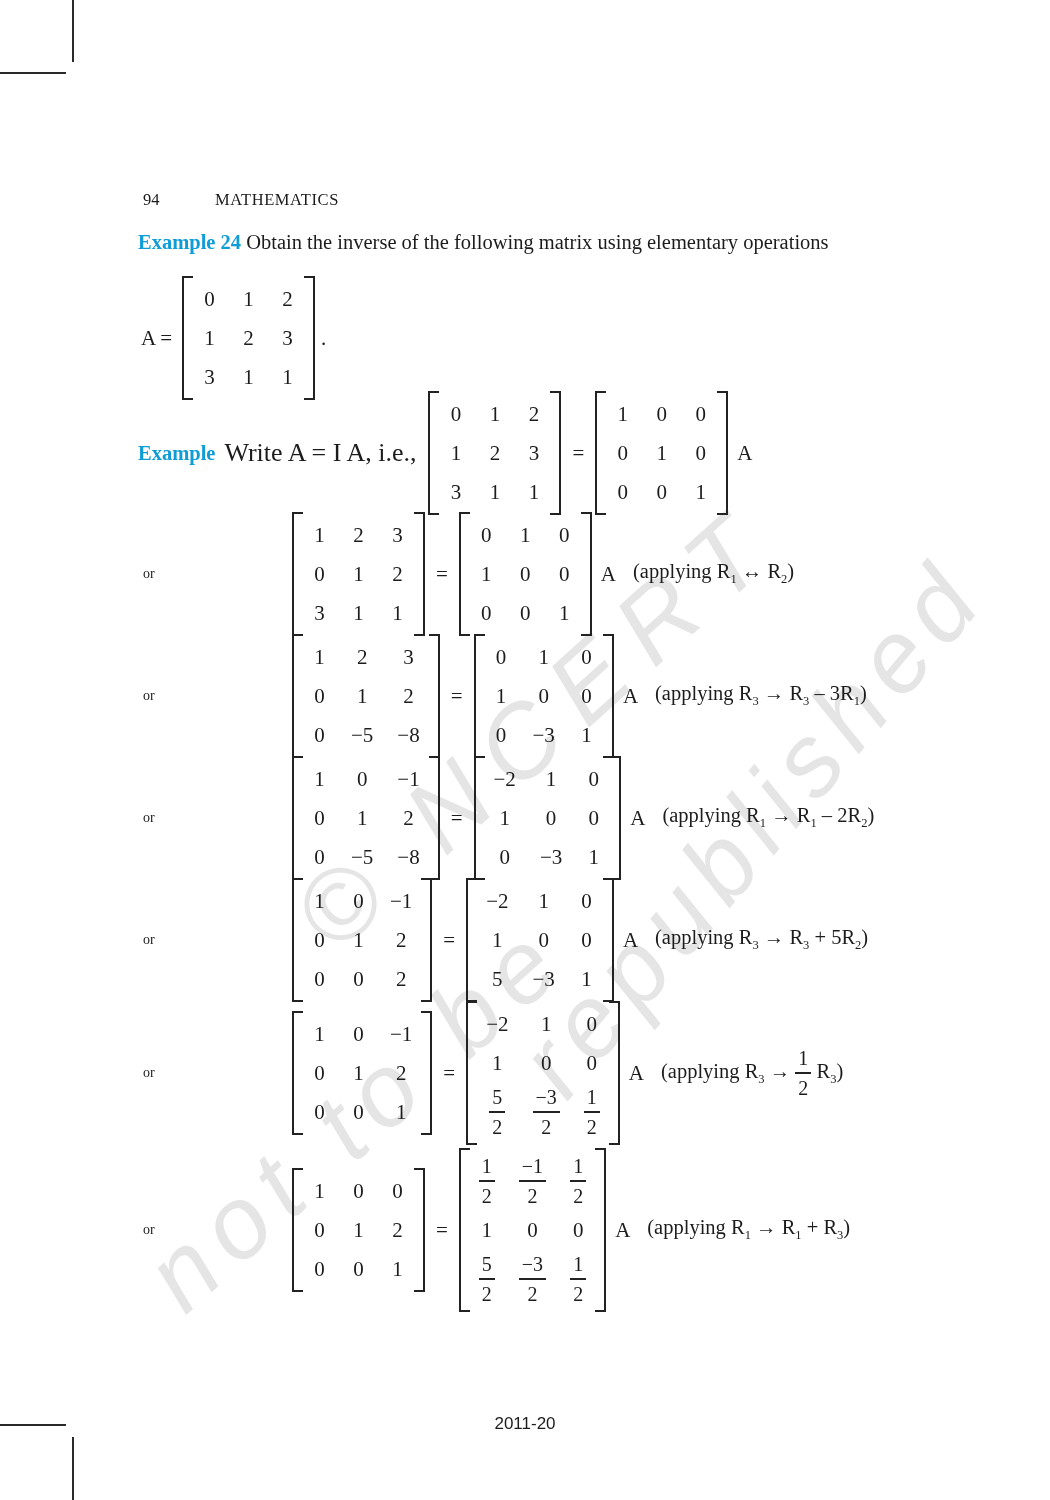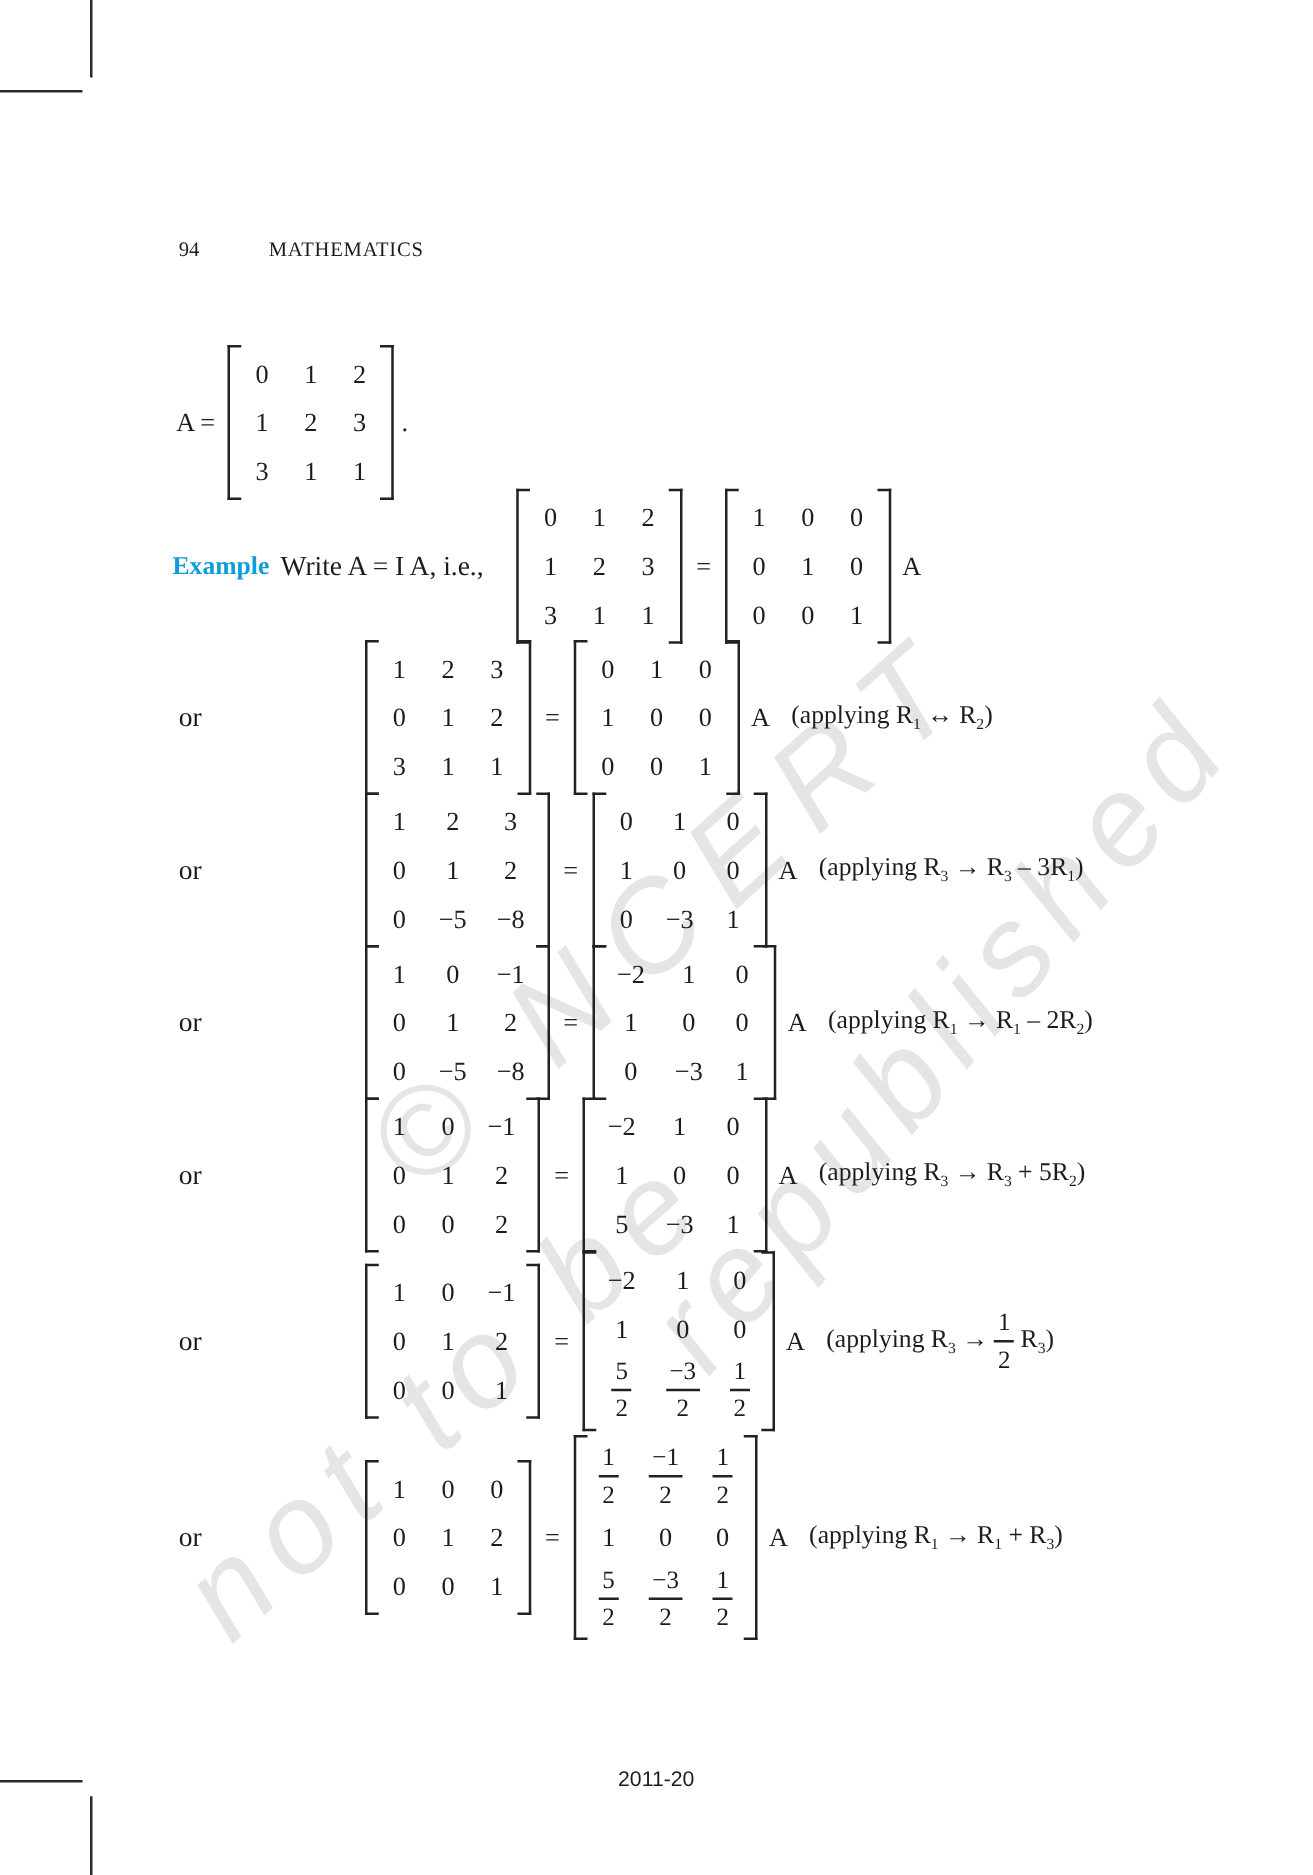--- a/index.html
+++ b/index.html
@@ -22,24 +22,24 @@
   .layer{position:absolute;inset:0;z-index:1;border-radius:32px;}
   .hdr-num{position:absolute;left:143px;top:190px;font-size:16.5px;}
   .hdr-title{position:absolute;left:215px;top:190px;font-size:16.5px;letter-spacing:0.6px;}
   .example{position:absolute;left:138px;top:231px;font-size:20.5px;white-space:nowrap;}
   .accent{color:var(--accent,#0f9dd8);font-weight:bold;}
   .row{position:absolute;display:flex;align-items:center;font-size:21px;}
   .def-row{left:141px;top:276px;}
   .sol-row{left:138px;top:391px;}
   .step{left:0;right:0;padding-left:143px;}
   .s1{top:512px;} .s2{top:634px;} .s3{top:756px;} .s4{top:878px;} .s5{top:1001px;} .s6{top:1148px;}
-  .or-label{width:149px;flex:none;font-size:22px;}
+  .or-label{width:149px;flex:none;font-size:14px;}
   .lhs-label{margin-right:10px;}
   .sol-label{margin-right:9px;font-size:20.5px;}
-  .sol-intro{margin-right:26px;font-size:22px;white-space:nowrap;}
+  .sol-intro{margin-right:12px;font-size:26px;white-space:nowrap;}
   .eq{margin:0 11px;}
   .post-a{margin-left:9px;}
   .period{margin-left:6px;}
   .annotation{margin-left:17px;font-size:20.5px;white-space:nowrap;}
   sub{font-size:12.5px;}
   
   .matrix{display:inline-flex;align-items:stretch;}
   .br{width:9px;flex:none;}
   .br-l{border-left:2px solid #222;border-top:2px solid #222;border-bottom:2px solid #222;}
   .br-r{border-right:2px solid #222;border-top:2px solid #222;border-bottom:2px solid #222;}
@@ -65,20 +65,24 @@
 
   <span class="wm wm1">© NCERT</span>
   <span class="wm wm2">not to be</span>
   <span class="wm wm3">republished</span>
 
   <div class="layer">
 
     <span class="hdr-num">94</span>
     <span class="hdr-title">MATHEMATICS</span>
 
+    <div class="example">
+      <span class="accent">Example 24</span>
+      <span>Obtain the inverse of the following matrix using elementary operations</span>
+    </div>
 
     <div class="row def-row">
       <span class="lhs-label">A =</span>
       <span class="matrix">
           <span class="br br-l"></span>
           <span class="m-grid" style="grid-template-columns: repeat(3, auto);">
             <span class="m-cell">0</span>
             <span class="m-cell">1</span>
             <span class="m-cell">2</span>
             <span class="m-cell">1</span>

